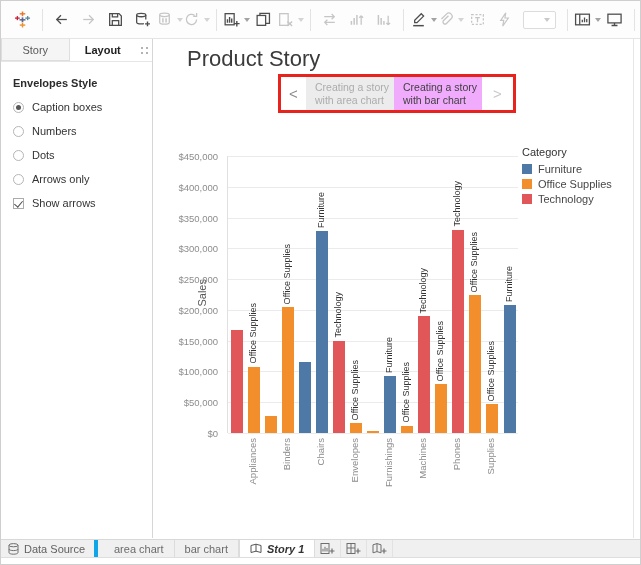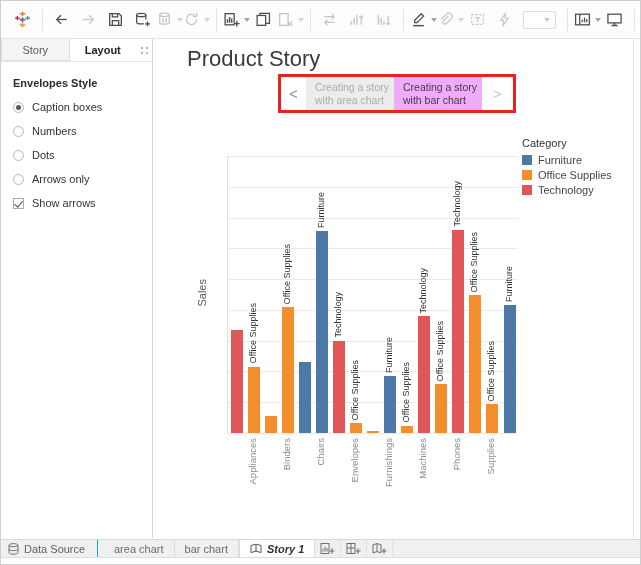--- a/index.html
+++ b/index.html
@@ -50,27 +50,27 @@
   .plot{position:absolute;left:55px;top:117px;width:290px;height:277px;border-left:1px solid #e0e0e0;}
   .gridline{position:absolute;left:0;width:100%;height:1px;background:#ebebeb;}
   .bars-row{position:absolute;left:0;top:0;width:100%;height:100%;display:flex;}
   .slot{flex:1;position:relative;}
   .bar{position:absolute;bottom:0;left:50%;margin-left:-6px;width:12px;}
   .bar-label{position:absolute;left:50%;margin-left:-6px;writing-mode:vertical-rl;transform:rotate(180deg);font-size:9px;color:#333;white-space:nowrap;}
   .x-labels{position:absolute;left:55px;top:396px;width:290px;height:66px;display:flex;}
   .x-slot{flex:1;position:relative;}
   .x-label{position:absolute;top:3px;left:50%;margin-left:-6px;writing-mode:vertical-rl;transform:rotate(180deg);font-size:9.5px;color:#8c8c8c;white-space:nowrap;}
   .legend{position:absolute;left:350px;top:98px;font-size:11px;}
-  .legend-title{color:#333;margin-bottom:5px;}
+  .legend-title{color:#333;margin-bottom:5px;margin-top:9px;}
   .legend-item{display:flex;align-items:center;gap:6px;margin-bottom:3px;color:#474747;}
   .swatch{width:10px;height:10px;flex:0 0 auto;}
 
   
   .statusbar{position:absolute;left:0;top:538px;width:100%;height:17px;background:#f0f0f0;border-top:1px solid #d8d8d8;border-bottom:1px solid #dedede;display:flex;align-items:stretch;font-size:11px;color:#616161;box-sizing:content-box;}
-  .ds-section{width:97px;display:flex;align-items:center;gap:5px;padding-left:7px;border-right:1px solid #0ea5e9;box-sizing:border-box;}
+  .ds-section{width:97px;display:flex;align-items:center;gap:5px;padding-left:7px;border-right:4px solid #0ea5e9;box-sizing:border-box;}
   .ds-icon{width:11px;height:12px;color:#6e6e6e;}
   .ds-icon svg{width:11px;height:12px;display:block;}
   .tab-spacer{width:6px;}
   .sheet-tab{padding:0 10px;display:flex;align-items:center;gap:5px;border-right:1px solid #dcdcdc;color:#6b6b6b;}
   .sheet-tab.active{background:#fff;font-weight:bold;color:#333;border-left:1px solid #dcdcdc;font-style:italic;}
   .story-tab-icon{width:12px;height:11px;color:#555;}
   .story-tab-icon svg{width:12px;height:11px;display:block;}
   .new-btn{width:25px;display:flex;align-items:center;justify-content:center;color:#6e6e6e;border-right:1px solid #e2e2e2;}
   .new-btn svg{width:15px;height:13px;display:block;}
 </style>
@@ -315,20 +315,32 @@
     <div class="story-title">Product Story</div>
 
     <div class="navigator">
       <div class="nav-arrow nav-prev">&lt;</div>
       <div class="caption inactive">Creating a story with area chart</div>
       <div class="caption active">Creating a story with bar chart</div>
       <div class="nav-arrow nav-next">&gt;</div>
     </div>
 
     <div class="y-axis-label">Sales</div>
+    <div class="y-ticks">
+        <div class="ytick" style="top: calc(0% - 5px);">$450,000</div>
+        <div class="ytick" style="top: calc(11.1111% - 5px);">$400,000</div>
+        <div class="ytick" style="top: calc(22.2222% - 5px);">$350,000</div>
+        <div class="ytick" style="top: calc(33.3333% - 5px);">$300,000</div>
+        <div class="ytick" style="top: calc(44.4444% - 5px);">$250,000</div>
+        <div class="ytick" style="top: calc(55.5556% - 5px);">$200,000</div>
+        <div class="ytick" style="top: calc(66.6667% - 5px);">$150,000</div>
+        <div class="ytick" style="top: calc(77.7778% - 5px);">$100,000</div>
+        <div class="ytick" style="top: calc(88.8889% - 5px);">$50,000</div>
+        <div class="ytick" style="top: calc(100% - 5px);">$0</div>
+      </div>
 
     <div class="plot">
       <div>
           <div class="gridline" style="top: 0%;"></div>
           <div class="gridline" style="top: 11.1111%;"></div>
           <div class="gridline" style="top: 22.2222%;"></div>
           <div class="gridline" style="top: 33.3333%;"></div>
           <div class="gridline" style="top: 44.4444%;"></div>
           <div class="gridline" style="top: 55.5556%;"></div>
           <div class="gridline" style="top: 66.6667%;"></div>

